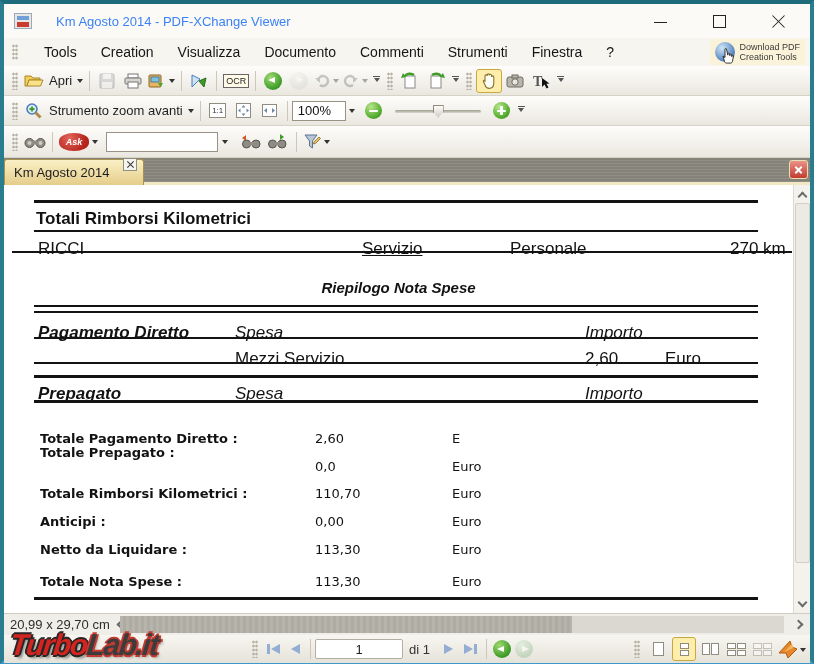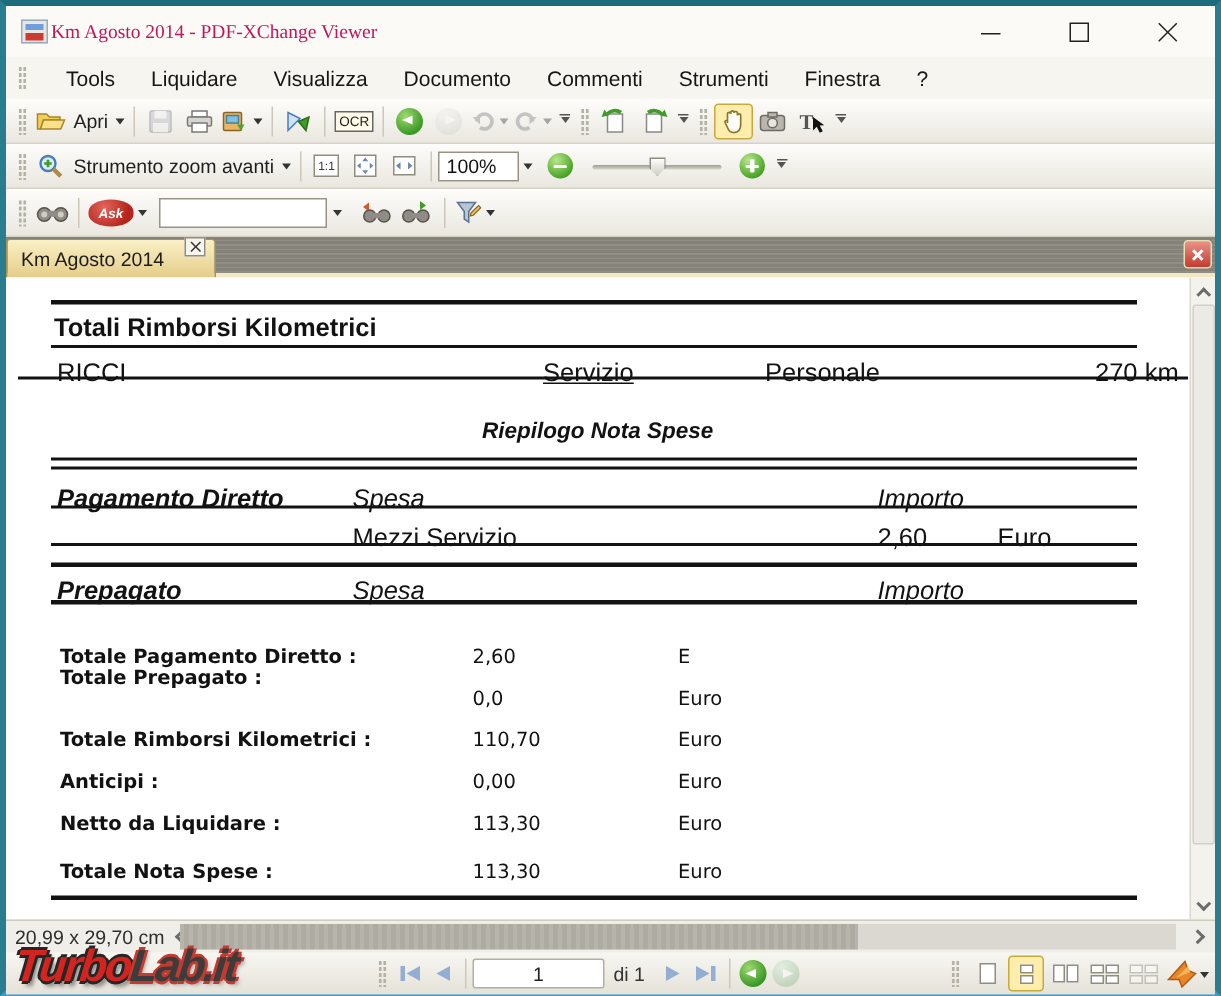--- a/index.html
+++ b/index.html
@@ -8,21 +8,21 @@
   .window { position:relative; width:814px; height:664px;
     border-left:4px solid #2a7d8e; border-right:4px solid #2a7d8e;
     border-top:4px solid #1e6b7b; border-bottom:4px solid #3f98c8;
     background:#f2f0ea; }
 
   
   .titlebar { height:34px; background:#fbfaf7; display:flex; align-items:center; padding:0 10px; }
   .app-icon { width:18px; height:16px; position:relative; background:#e8e6e2; border:1px solid #9ab; }
   .app-icon .bar1 { position:absolute; left:2px; top:2px; width:12px; height:4px; background:#6f9fd8; }
   .app-icon .bar2 { position:absolute; left:2px; top:8px; width:12px; height:5px; background:#cc3b30; }
-  .title { font-size:13px; color:#be185d; margin-left:2px;font-family:Liberation Serif, serif; }
+  .title { font-size:13px; color:#3b82f6; margin-left:24px; }
   .win-controls { margin-left:auto; display:flex; align-items:center; gap:44px; padding-right:14px; }
   .wc { width:15px; height:15px; position:relative; }
   .wc-min::after { content:""; position:absolute; left:1px; right:1px; top:8px; border-top:1.6px solid #222; }
   .wc-max::after { content:""; position:absolute; inset:1px; border:1.6px solid #222; }
   .wc-close::before,.wc-close::after { content:""; position:absolute; left:-1px; top:7px; width:17px; border-top:1.6px solid #222; }
   .wc-close::before { transform:rotate(45deg);} .wc-close::after { transform:rotate(-45deg);}
 
   
   .menubar { height:28px; background:#f7f5f0; display:flex; align-items:center; padding-left:8px; gap:24px; position:relative; }
   .mgrip { width:6px; height:16px; background-image:radial-gradient(#b5b1a4 1px, transparent 1.2px); background-size:3px 4px; margin-right:2px;}
@@ -130,27 +130,38 @@
     <div class="win-controls">
       <div class="wc wc-min"></div>
       <div class="wc wc-max"></div>
       <div class="wc wc-close"></div>
     </div>
   </div>
 
   <div class="menubar">
     <div class="mgrip"></div>
     <span class="menu-item">Tools</span>
-    <span class="menu-item">Liquidare</span>
+    <span class="menu-item">Creation</span>
     <span class="menu-item">Visualizza</span>
     <span class="menu-item">Documento</span>
     <span class="menu-item">Commenti</span>
     <span class="menu-item">Strumenti</span>
     <span class="menu-item">Finestra</span>
     <span class="menu-item">?</span>
+    <div class="promo">
+      <div class="globe">
+        <svg class="cursor-hand" width="15" height="17" viewBox="0 0 15 17">
+          <path d="M4 1.5 l0 8 -2-1.5 1.5 5.5 c.3 1 1 1.6 2.2 1.6 l3.6 0 c1.2 0 2-.7 2.2-1.8 l1-5.3 c.1-.8-1-1.1-1.3-.3 l-.4 1 -.3-2 c-.2-.9-1.3-.8-1.4 0 l-.2 1 -.5-2 c-.2-.9-1.3-.8-1.4.1 l-.2 1.3 -1.3-6 c-.2-1-1.5-.8-1.5.4 Z" fill="#fff" stroke="#222" stroke-width="0.9"></path>
+        </svg>
+      </div>
+      <div class="promo-text">
+        <div>Download PDF</div>
+        <div>Creation Tools</div>
+      </div>
+    </div>
   </div>
 
   <div class="toolbar">
     <div class="grip"></div>
     <div class="tbtn">
       <svg class="icon" width="20" height="16" viewBox="0 0 20 16">
           <path d="M1 3 h6 l2 2 h7 v2 H5 L3 13 H1 Z" fill="#f4cf57" stroke="#a8862a"></path>
           <path d="M5 7 h14 l-2.5 6 H3 Z" fill="#fbe28a" stroke="#a8862a"></path>
         </svg>
       <span class="tlabel">Apri</span>

